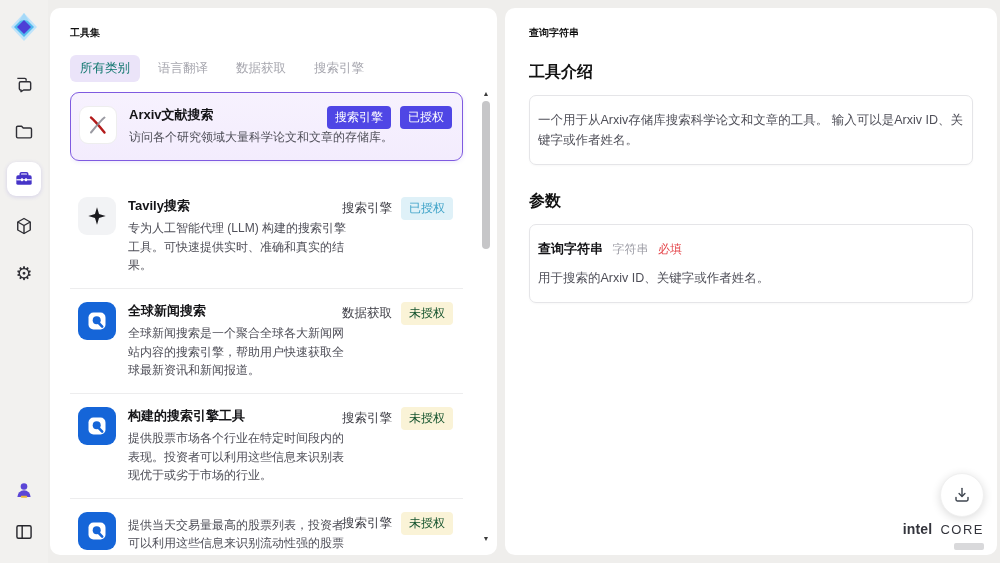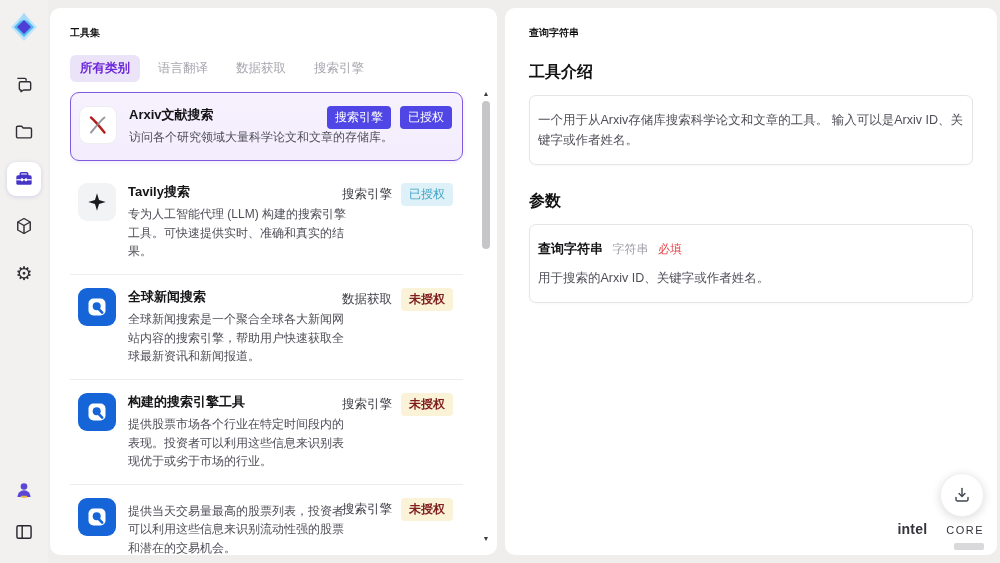--- a/index.html
+++ b/index.html
@@ -27,49 +27,49 @@
   .panel { position:absolute; top:8px; height:547px; background:#fff; border-radius:10px; }
   .panel-left  { left:50px;  width:447px; padding:18px 20px; }
   .panel-right { left:505px; width:492px; padding:18px 24px; }
   .panel-title { font-size:10px; font-weight:bold; color:#111; }
   
   .tabs { display:flex; gap:8px; margin-top:15px; }
   .tab {
     font-size:12.5px; color:#a6a6ae; padding:5px 10px; border-radius:6px;
     cursor:pointer; white-space:nowrap;
   }
-  .tab.active { background:#ebe4f9; color:#6d28d9; font-weight:bold; }
+  .tab.active { background:#ebe4f9; color:#0f766e; font-weight:normal; }
   
   .tool-list { margin-top:10px; height:462px; overflow:hidden; position:relative; padding-right:14px; }
   .tool-card {
     position:relative; display:flex; gap:12px; padding:13px 10px 13px 8px;
     border-bottom:1px solid #ededee; cursor:pointer; background:#fff;
   }
   .tool-card.selected {
     border:1.5px solid #7f5be0; border-radius:9px;
     background:linear-gradient(180deg,#f7f2fe 0%,#f3ecfd 100%);
-    margin-bottom:9px; box-shadow:0 1px 4px rgba(124,92,224,.15);
+    margin-bottom:23px; box-shadow:0 1px 4px rgba(124,92,224,.15);
   }
   .tool-icon {
     flex:none; width:38px; height:38px; border-radius:9px; display:flex;
     align-items:center; justify-content:center; overflow:hidden;
   }
   .tool-icon.white { background:#ffffff; border:1px solid #eee; }
   .tool-icon.gray  { background:#f2f3f5; }
   .tool-icon.blue  { background:#1565d8; }
   .tool-body { flex:1; min-width:0; padding-right:2px; }
   .tool-name { font-size:13px; font-weight:bold; color:#141417; line-height:1.4; }
   .tool-desc { font-size:12px; color:#4f4f58; line-height:1.55; margin-top:4px; padding-right:104px; }
   .tool-card.selected .tool-desc { white-space:nowrap; padding-right:0; overflow:visible; }
   .tool-tags { position:absolute; top:13px; right:10px; display:flex; gap:9px; align-items:center; }
   .cat-label { font-size:12.5px; color:#3c3c44; }
   .badge { font-size:12px; padding:3px 8px; border-radius:4px; white-space:nowrap; }
   .badge.solid  { background:#4f46e5; color:#fff; }
   .badge.auth   { background:#dff1f8; color:#3fa3c8; }
-  .badge.unauth { background:#faf3d7; color:#7f1d1d;font-weight:bold; }
+  .badge.unauth { background:#faf3d7; color:#14532d; }
   
   .scrollbar { position:absolute; right:6px; top:82px; bottom:12px; width:10px; }
   .scroll-arrow { position:absolute; left:0; width:10px; text-align:center; font-size:7px; color:#3c3c3c; line-height:8px; cursor:pointer; }
   .scroll-arrow.up { top:0; } .scroll-arrow.down { bottom:0; }
   .scroll-thumb { position:absolute; left:1px; top:11px; width:8px; height:148px; background:#c6c6c8; border-radius:4px; cursor:grab; }
   
   .section-title { font-size:16px; font-weight:bold; color:#111; }
   .mt22 { margin-top:22px; } .mt24 { margin-top:26px; }
   .info-box {
     margin-top:12px; border:1px solid #e5e5e8; border-radius:7px;
@@ -81,21 +81,21 @@
   .param-required { font-size:12px; color:#e5484d; margin-left:6px; }
   .param-desc { margin-top:8px; font-size:12.5px; color:#4f4f58; }
   
   .fab {
     position:absolute; right:16px; bottom:46px; width:44px; height:44px;
     border-radius:50%; background:#fff; box-shadow:0 2px 10px rgba(0,0,0,.14);
     display:flex; align-items:center; justify-content:center; cursor:pointer; border:1px solid #f0f0f0;
   }
   .intel-mark { position:absolute; right:16px; bottom:10px; text-align:right; line-height:1; }
   .intel-word { font-size:14px; font-weight:bold; color:#33343c; letter-spacing:.2px; }
-  .core-word  { font-size:11px; color:#33343c; letter-spacing:1.5px; margin-left:19px; }
+  .core-word  { font-size:13px; color:#33343c; letter-spacing:1.5px; margin-left:8px; }
   .ultra-badge { display:inline-block; margin-top:3px; width:30px; height:7px; background:#d9d9db; border-radius:2px; }
 </style>
 </head>
 <body>
 
 <div class="sidebar">
   <div class="logo">
     <svg width="30" height="30" viewBox="0 0 30 30">
       <polygon points="15,1 28,15 15,29 2,15" fill="#bfe3fa"></polygon>
       <polygon points="15,5 25,15 15,25 5,15" fill="#52b9ee"></polygon>

